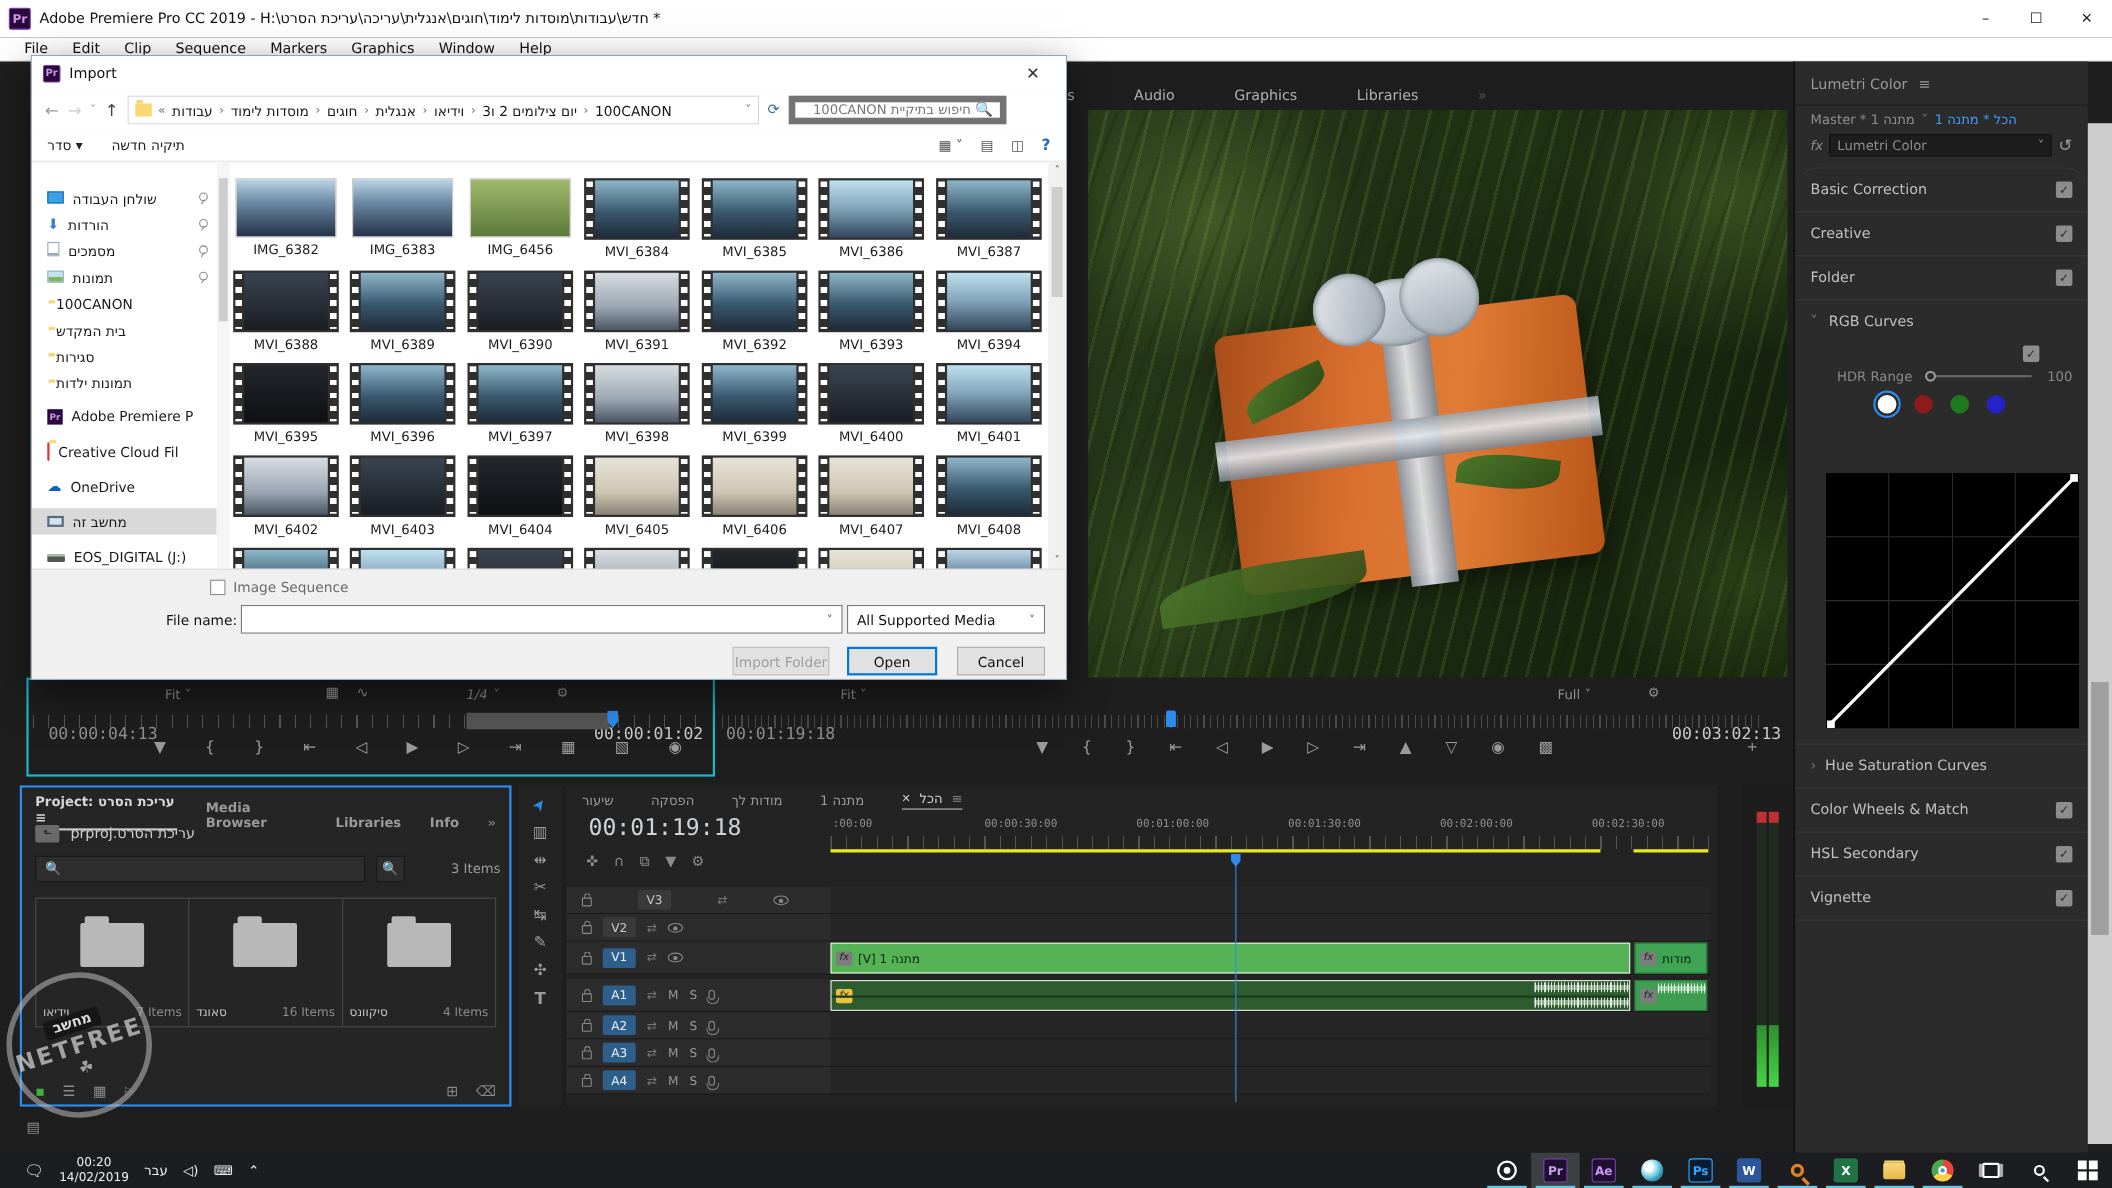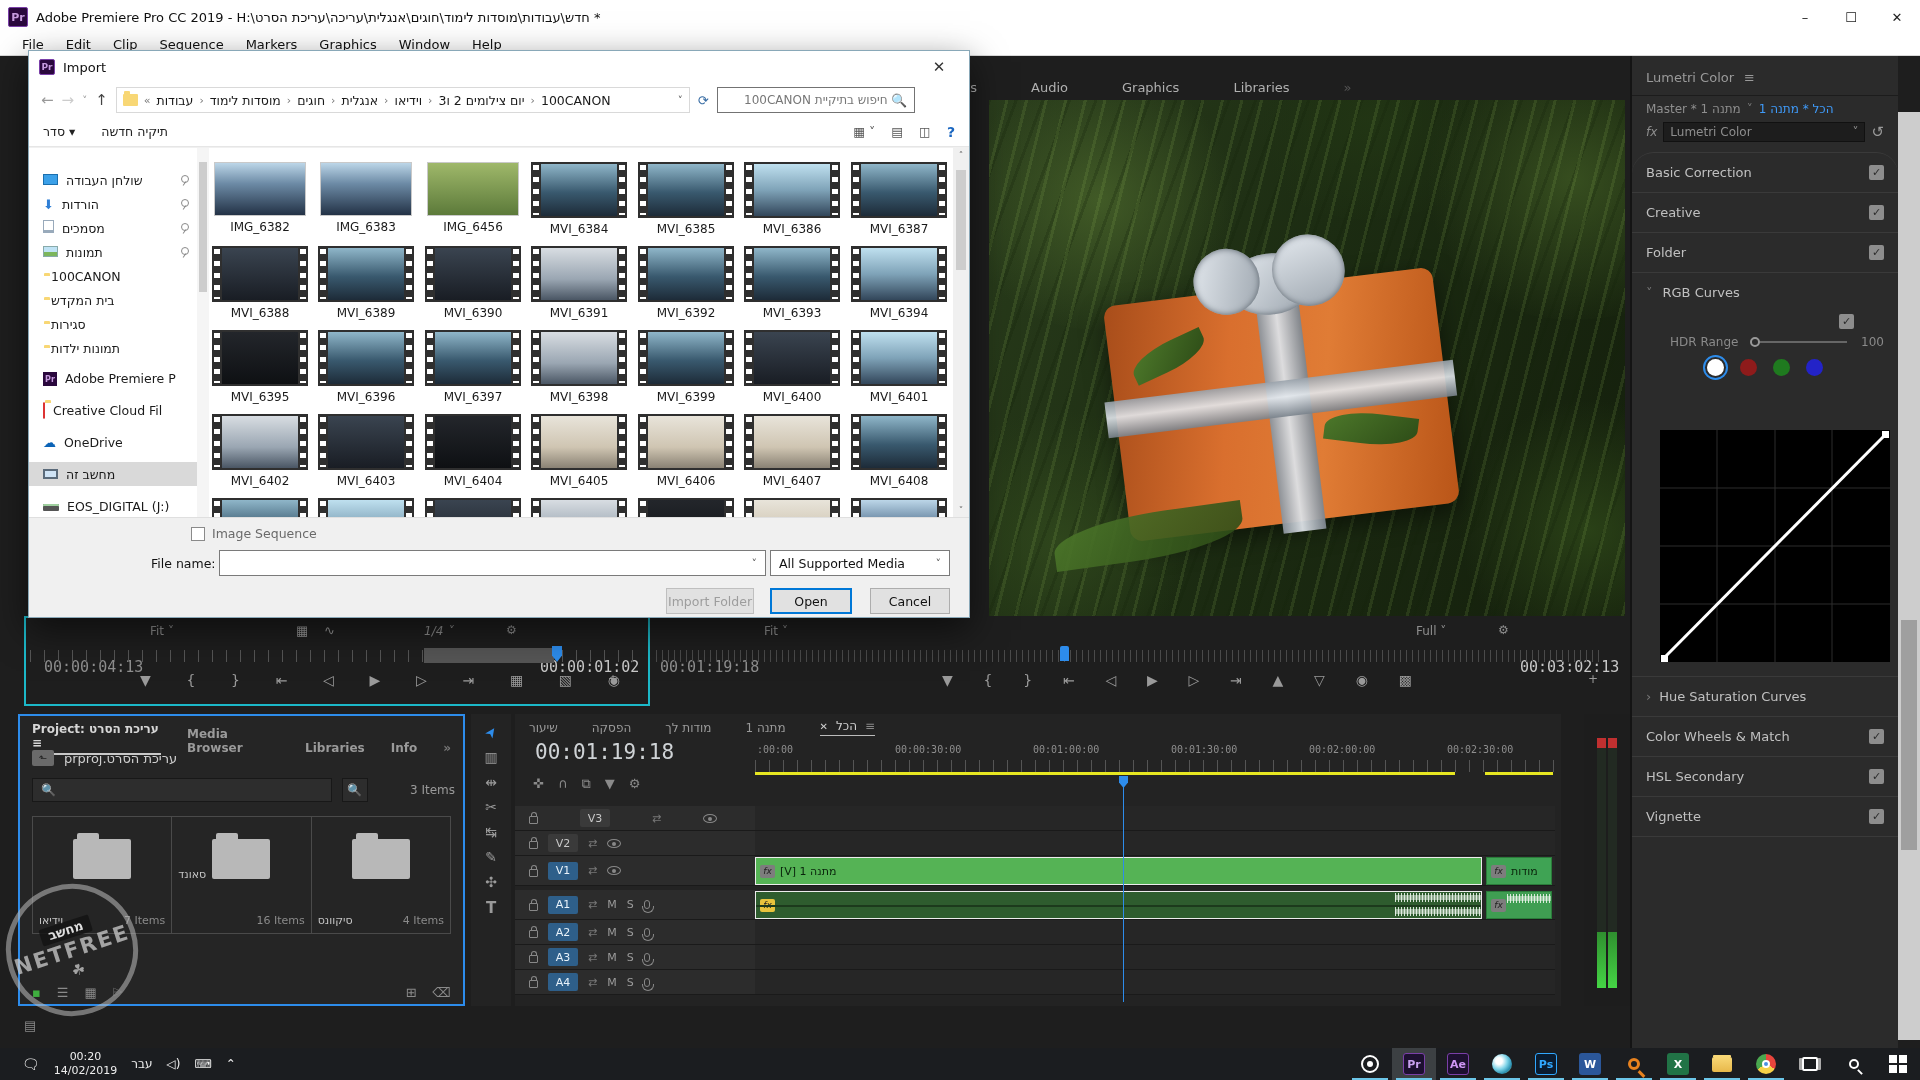--- a/index.html
+++ b/index.html
@@ -104,21 +104,21 @@
   .dialog{left:28px;top:50px;width:942px;height:568px;background:#f0f0f0;border:1px solid #89a8b8;box-shadow:0 12px 34px rgba(0,0,0,.55);}
   .dtitle{height:32px;background:#fff;display:flex;align-items:center;padding:0 10px;gap:8px;}
   .dtitle .t{font-size:13px;color:#111;}
   .dclose{margin-left:auto;width:40px;text-align:center;font-size:15px;color:#333;}
   .addr{position:absolute;left:0;top:32px;width:100%;height:34px;background:#fff;display:flex;align-items:center;padding:0 12px;gap:8px;}
   .navarr{color:#999;font-size:15px;}
   .crumbbar{height:26px;border:1px solid #d9d9d9;display:flex;align-items:center;padding:0 6px;gap:6px;font-size:12.5px;color:#1a1a1a;width:574px;background:#fff;}
   .crumbsep{color:#777;font-size:11px;}
   .minifolder{width:15px;height:12px;background:#f8d775;border-radius:1px;position:relative;}
   .minifolder::before{content:"";position:absolute;top:-3px;left:1px;width:6px;height:3px;background:#f8d775;border-radius:1px 1px 0 0;}
-  .searchfield{height:26px;border:1px solid #737373;width:198px;background:#fff;position:relative;display:flex;align-items:center;direction:rtl;padding:0 26px 0 6px;font-size:12px;color:#777;}
+  .searchfield{height:26px;border:6px solid #737373;width:198px;background:#fff;position:relative;display:flex;align-items:center;direction:rtl;padding:0 26px 0 6px;font-size:12px;color:#777;}
   .searchfield .mag{position:absolute;right:6px;color:#555;font-size:13px;}
   .dtoolbar{position:absolute;left:0;top:66px;width:100%;height:30px;background:#fff;border-bottom:1px solid #e6e6e6;display:flex;align-items:center;padding:0 14px;gap:26px;font-size:12.5px;color:#222;}
   .dtb-right{margin-left:auto;display:flex;gap:16px;align-items:center;color:#555;}
   .helpq{color:#1a66c0;font-weight:bold;font-size:14px;}
   .dcontent{position:absolute;left:0;top:97px;width:940px;height:369px;background:#fff;overflow:hidden;}
   .dsidebar{position:absolute;left:0;top:0;width:168px;height:100%;}
   .srow{position:absolute;left:0;width:168px;height:24px;display:flex;align-items:center;gap:8px;padding-left:14px;font-size:12.5px;color:#1a1a1a;}
   .srow.sel{background:#d9d9d9;}
   .pin{width:10px;height:10px;position:relative;margin-left:auto;margin-right:8px;}
   .pin::before{content:"";position:absolute;left:2px;top:0;width:6px;height:6px;border:1px solid #8a8a8a;border-radius:50%;}
@@ -373,21 +373,21 @@
      <div class="foldericon"></div>
      <div class="binlabel">
               <span dir="rtl">וידיאו</span>
               <span style="color:#8a8a8a;">7 Items</span>
             </div>
           </div>
           <div class="bin">
      <div class="foldericon"></div>
      <div class="binlabel">
               <span dir="rtl">סאונד</span>
-              <span style="color:#8a8a8a;margin-top:46px;">16 Items</span>
+              <span style="color:#8a8a8a;">16 Items</span>
             </div>
           </div>
           <div class="bin">
      <div class="foldericon"></div>
      <div class="binlabel">
               <span dir="rtl">סיקוונס</span>
               <span style="color:#8a8a8a;">4 Items</span>
             </div>
           </div>
         </div>

